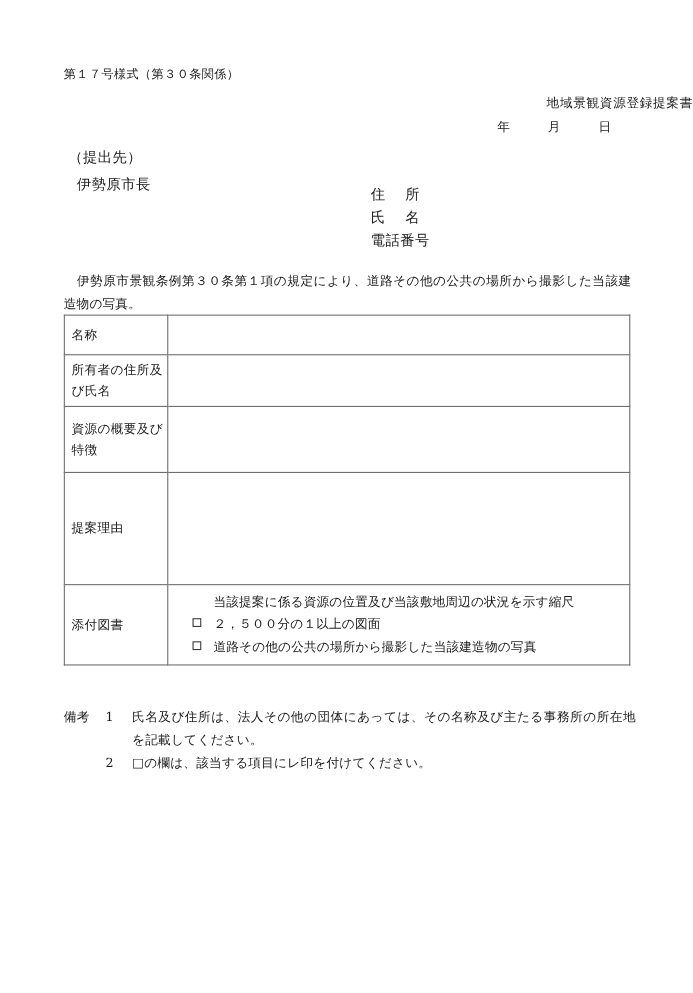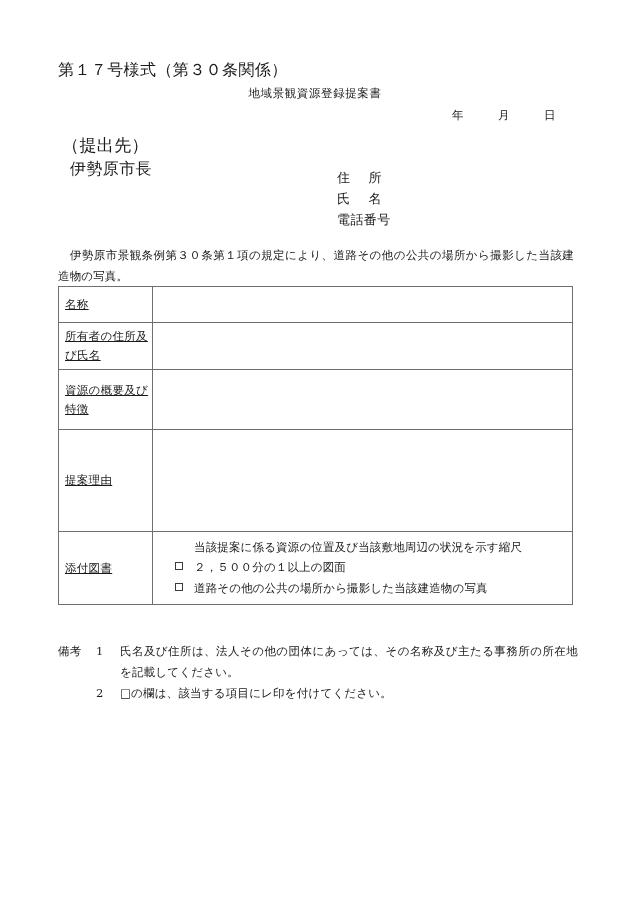--- a/index.html
+++ b/index.html
@@ -18,56 +18,56 @@
     background: #ffffff;
     overflow: hidden;
     box-sizing: border-box;
   }
 
   
   .form-no {
     position: absolute;
     left: 58px;
     top: 60px;
-    font-size: 16px;
+    font-size: 11px;
     letter-spacing: 0.4px;
     white-space: nowrap;
   }
   .doc-title {
     position: absolute;
     left: 0;
     top: 86px;
     width: 630px;
-    text-align: center;
+    text-align: right;
     font-size: 11.5px;
     letter-spacing: 0.6px;
   }
   .date-line {
     position: absolute;
     left: 452px;
     top: 108px;
     font-size: 11.5px;
     letter-spacing: 0.4px;
     white-space: nowrap;
   }
   .date-line .gap { display: inline-block; width: 26px; }
 
   .submit-to-label {
     position: absolute;
     left: 62px;
     top: 134px;
-    font-size: 17px;
+    font-size: 13px;
     letter-spacing: 0.4px;
     white-space: nowrap;
   }
   .submit-to-value {
     position: absolute;
     left: 70px;
     top: 159px;
-    font-size: 16px;
+    font-size: 13px;
     letter-spacing: 0.4px;
     white-space: nowrap;
     font-family: Liberation Mono, monospace;
   }
 
   .applicant-block {
     position: absolute;
     left: 337px;
     top: 167px;
     font-size: 13px;
@@ -107,21 +107,20 @@
     font-size: 11.5px;
     line-height: 19px;
     letter-spacing: 0.3px;
     vertical-align: middle;
     padding: 0;
   }
   .form-table td.label-cell {
     width: 84px;
     padding: 4px 3px 4px 6px;
     word-break: break-all;
-    text-decoration: underline;
   }
   .form-table td.value-cell {
     padding: 5px 22px;
     vertical-align: top;
   }
   .r-name    { height: 36px; }
   .r-place   { height: 34px; }
   .r-owner   { height: 45px; }
   .r-summary { height: 60px; }
   .r-reason  { height: 102px; }

